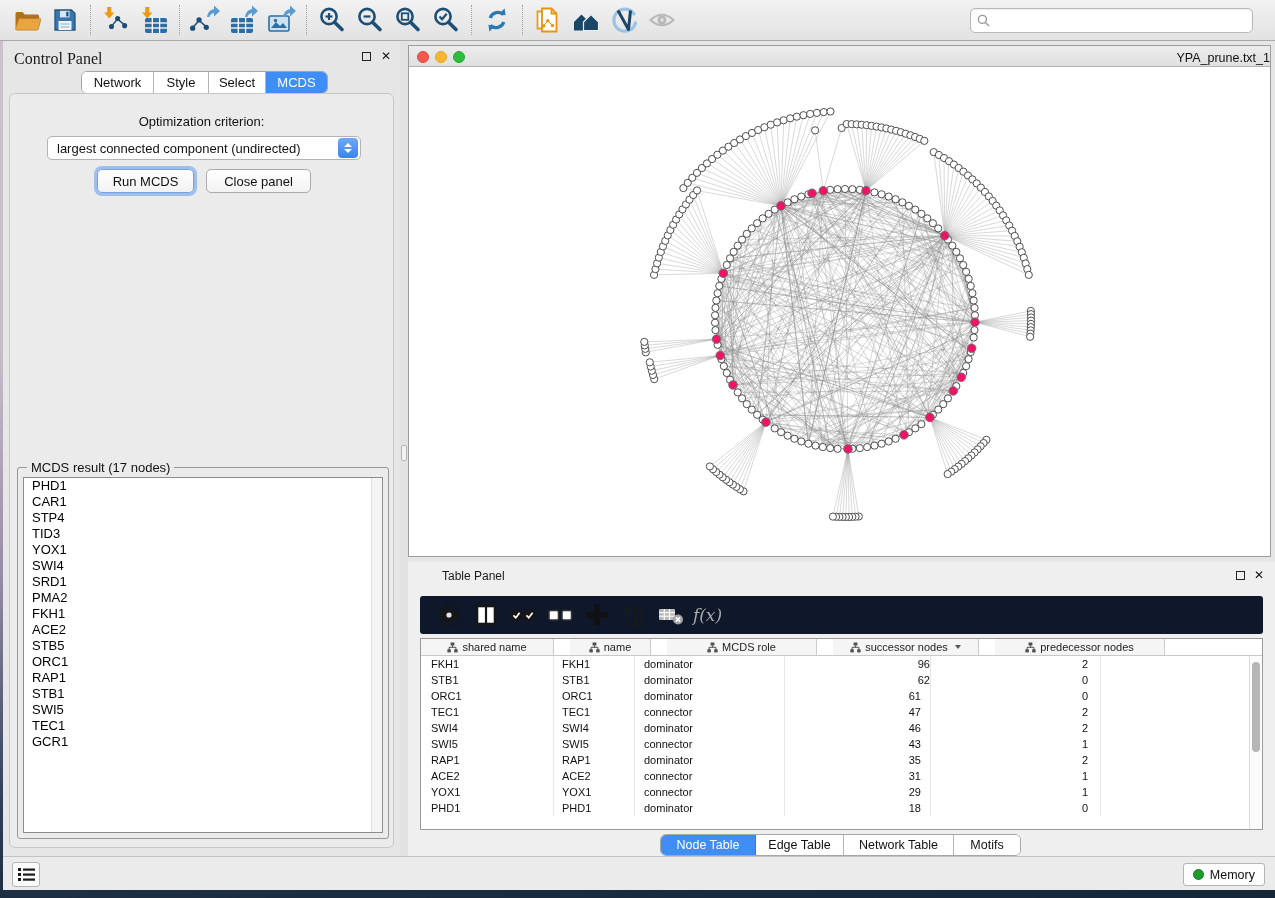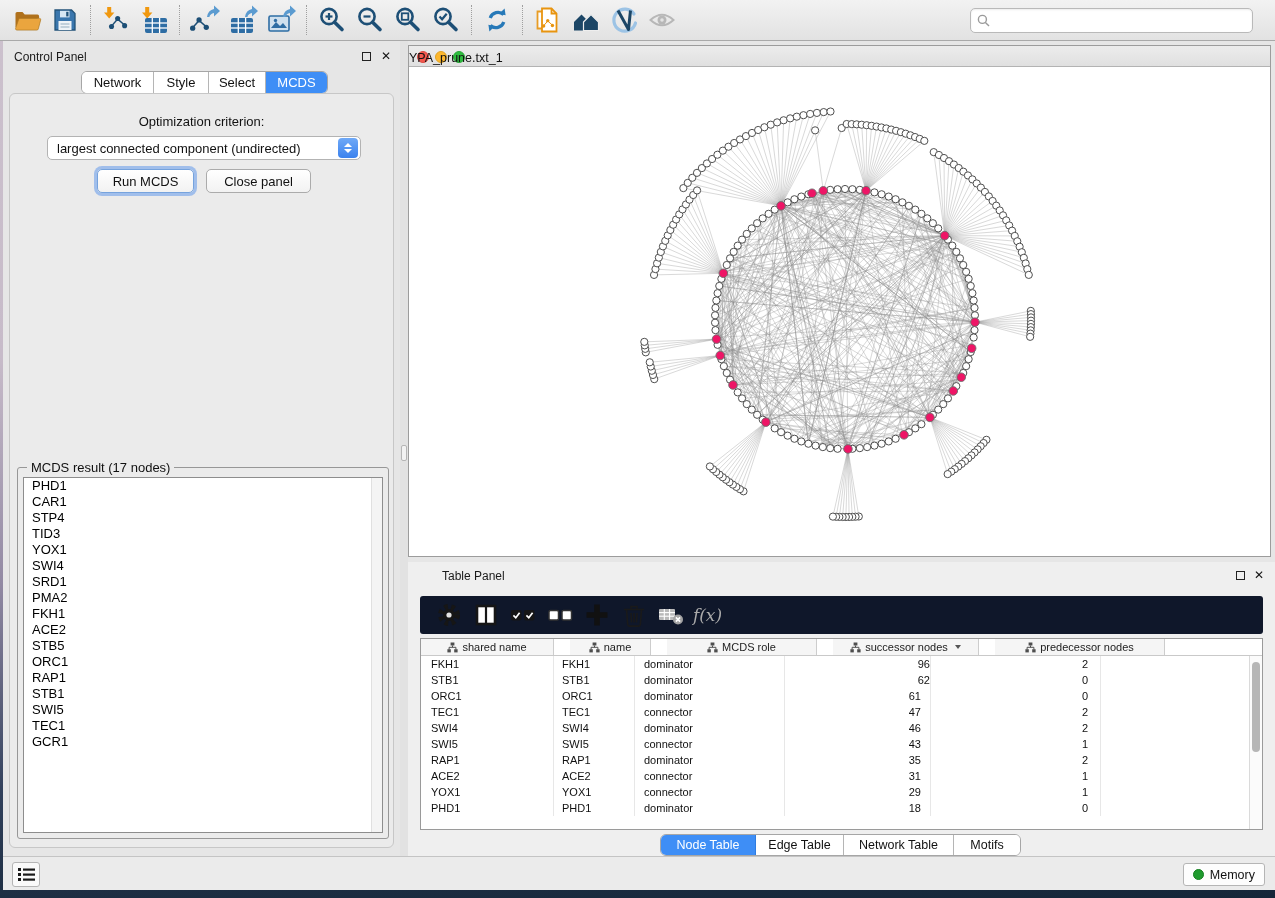--- a/index.html
+++ b/index.html
@@ -18,21 +18,21 @@
   .tb-btn.dim { opacity:.55; filter:grayscale(1); }
   .search-wrap { position:absolute; right:22px; top:8px; width:283px; height:25px;
     background:#fff; border:1px solid #b9b9b9; border-radius:5px; display:flex; align-items:center;
     box-shadow:inset 0 1px 2px rgba(0,0,0,.08); }
   .search-wrap svg { margin:0 4px 0 6px; flex:0 0 auto; }
   .search-wrap input { border:0; outline:none; flex:1; height:20px; font-size:12px; background:transparent; }
   
   .main-bg { position:absolute; left:3px; top:41px; width:1272px; height:815px; background:#e6e6e6; }
   
   .control-panel { position:absolute; left:3px; top:41px; width:397px; height:815px; background:#e6e6e6; }
-  .panel-title { position:absolute; left:11px; top:9px; font-size:12px; color:#1a1a1a; }
+  .panel-title { position:absolute; left:11px; top:9px; font-size:16px; color:#1a1a1a;font-family:Liberation Serif, serif; }
   .float-ico { position:absolute; width:9px; height:9px; border:1.6px solid #222; top:11px; }
   .close-ico { position:absolute; top:8px; font-size:12px; font-weight:bold; color:#111; }
   .cp-float { left:359px; } .cp-close { left:378px; }
   .seg-group { position:absolute; display:flex; height:23px; border:1px solid #a6a6a6; border-radius:6px; overflow:hidden; background:#fff; }
   .cp-tabs { left:78px; top:30px; }
   .seg { display:flex; align-items:center; justify-content:center; font-size:13px; color:#111;
     background:#fff; border-right:1px solid #b5b5b5; cursor:default; }
   .seg:last-child { border-right:0; }
   .seg.sel { background:#3e8ef6; color:#fff; border-right-color:#2f7ce0; }
   .tab-page { position:absolute; left:6px; top:52px; width:385px; height:755px;
@@ -61,21 +61,21 @@
   .v-grip { position:absolute; left:0.5px; top:404px; width:6px; height:16px; background:#f2f2f2; border:1px solid #b5b5b5; border-radius:2px; }
   
   .net-window { position:absolute; left:408px; top:45px; width:863px; height:512px;
     border:1px solid #9c9c9c; background:#fff; }
   .net-titlebar { position:absolute; left:0; top:0; right:0; height:21px; background:linear-gradient(#ececec,#e0e0e0);
     border-bottom:1px solid #b3b3b3; }
   .tl { position:absolute; top:4.5px; width:12px; height:12px; border-radius:50%; }
   .tl-red { left:8px; background:#f4584e; border:.5px solid #d94a42; }
   .tl-yellow { left:26px; background:#fdb72e; border:.5px solid #e0a325; }
   .tl-green { left:44px; background:#2ebd3f; border:.5px solid #28a637; }
-  .net-title { position:absolute; left:0; right:0; top:5px; text-align:left; font-size:12.5px; color:#111; }
+  .net-title { position:absolute; left:0; right:0; top:5px; text-align:right; font-size:12.5px; color:#111; }
   .net-canvas { position:absolute; left:0; top:21px; width:861px; height:489px; background:#fff; }
   
   .table-panel { position:absolute; left:408px; top:562px; width:867px; height:294px; background:#efefef; }
   .tp-title { position:absolute; left:34px; top:7px; font-size:12px; color:#1a1a1a; }
   .tp-float { left:828px; top:9px; position:absolute; width:9px; height:9px; border:1.6px solid #222; }
   .tp-close { left:846px; top:6px; position:absolute; font-size:12px; font-weight:bold; }
   .tp-toolbar { position:absolute; left:12px; top:34px; width:843px; height:38px; background:#0f172a;
     border-radius:3px; display:flex; align-items:center; padding-left:10px; }
   .tt-btn { width:37px; height:30px; display:flex; align-items:center; justify-content:center; }
   .fx { font-family:"DejaVu Serif","Liberation Serif",serif; font-style:italic; font-size:17px; color:#ababab; }

